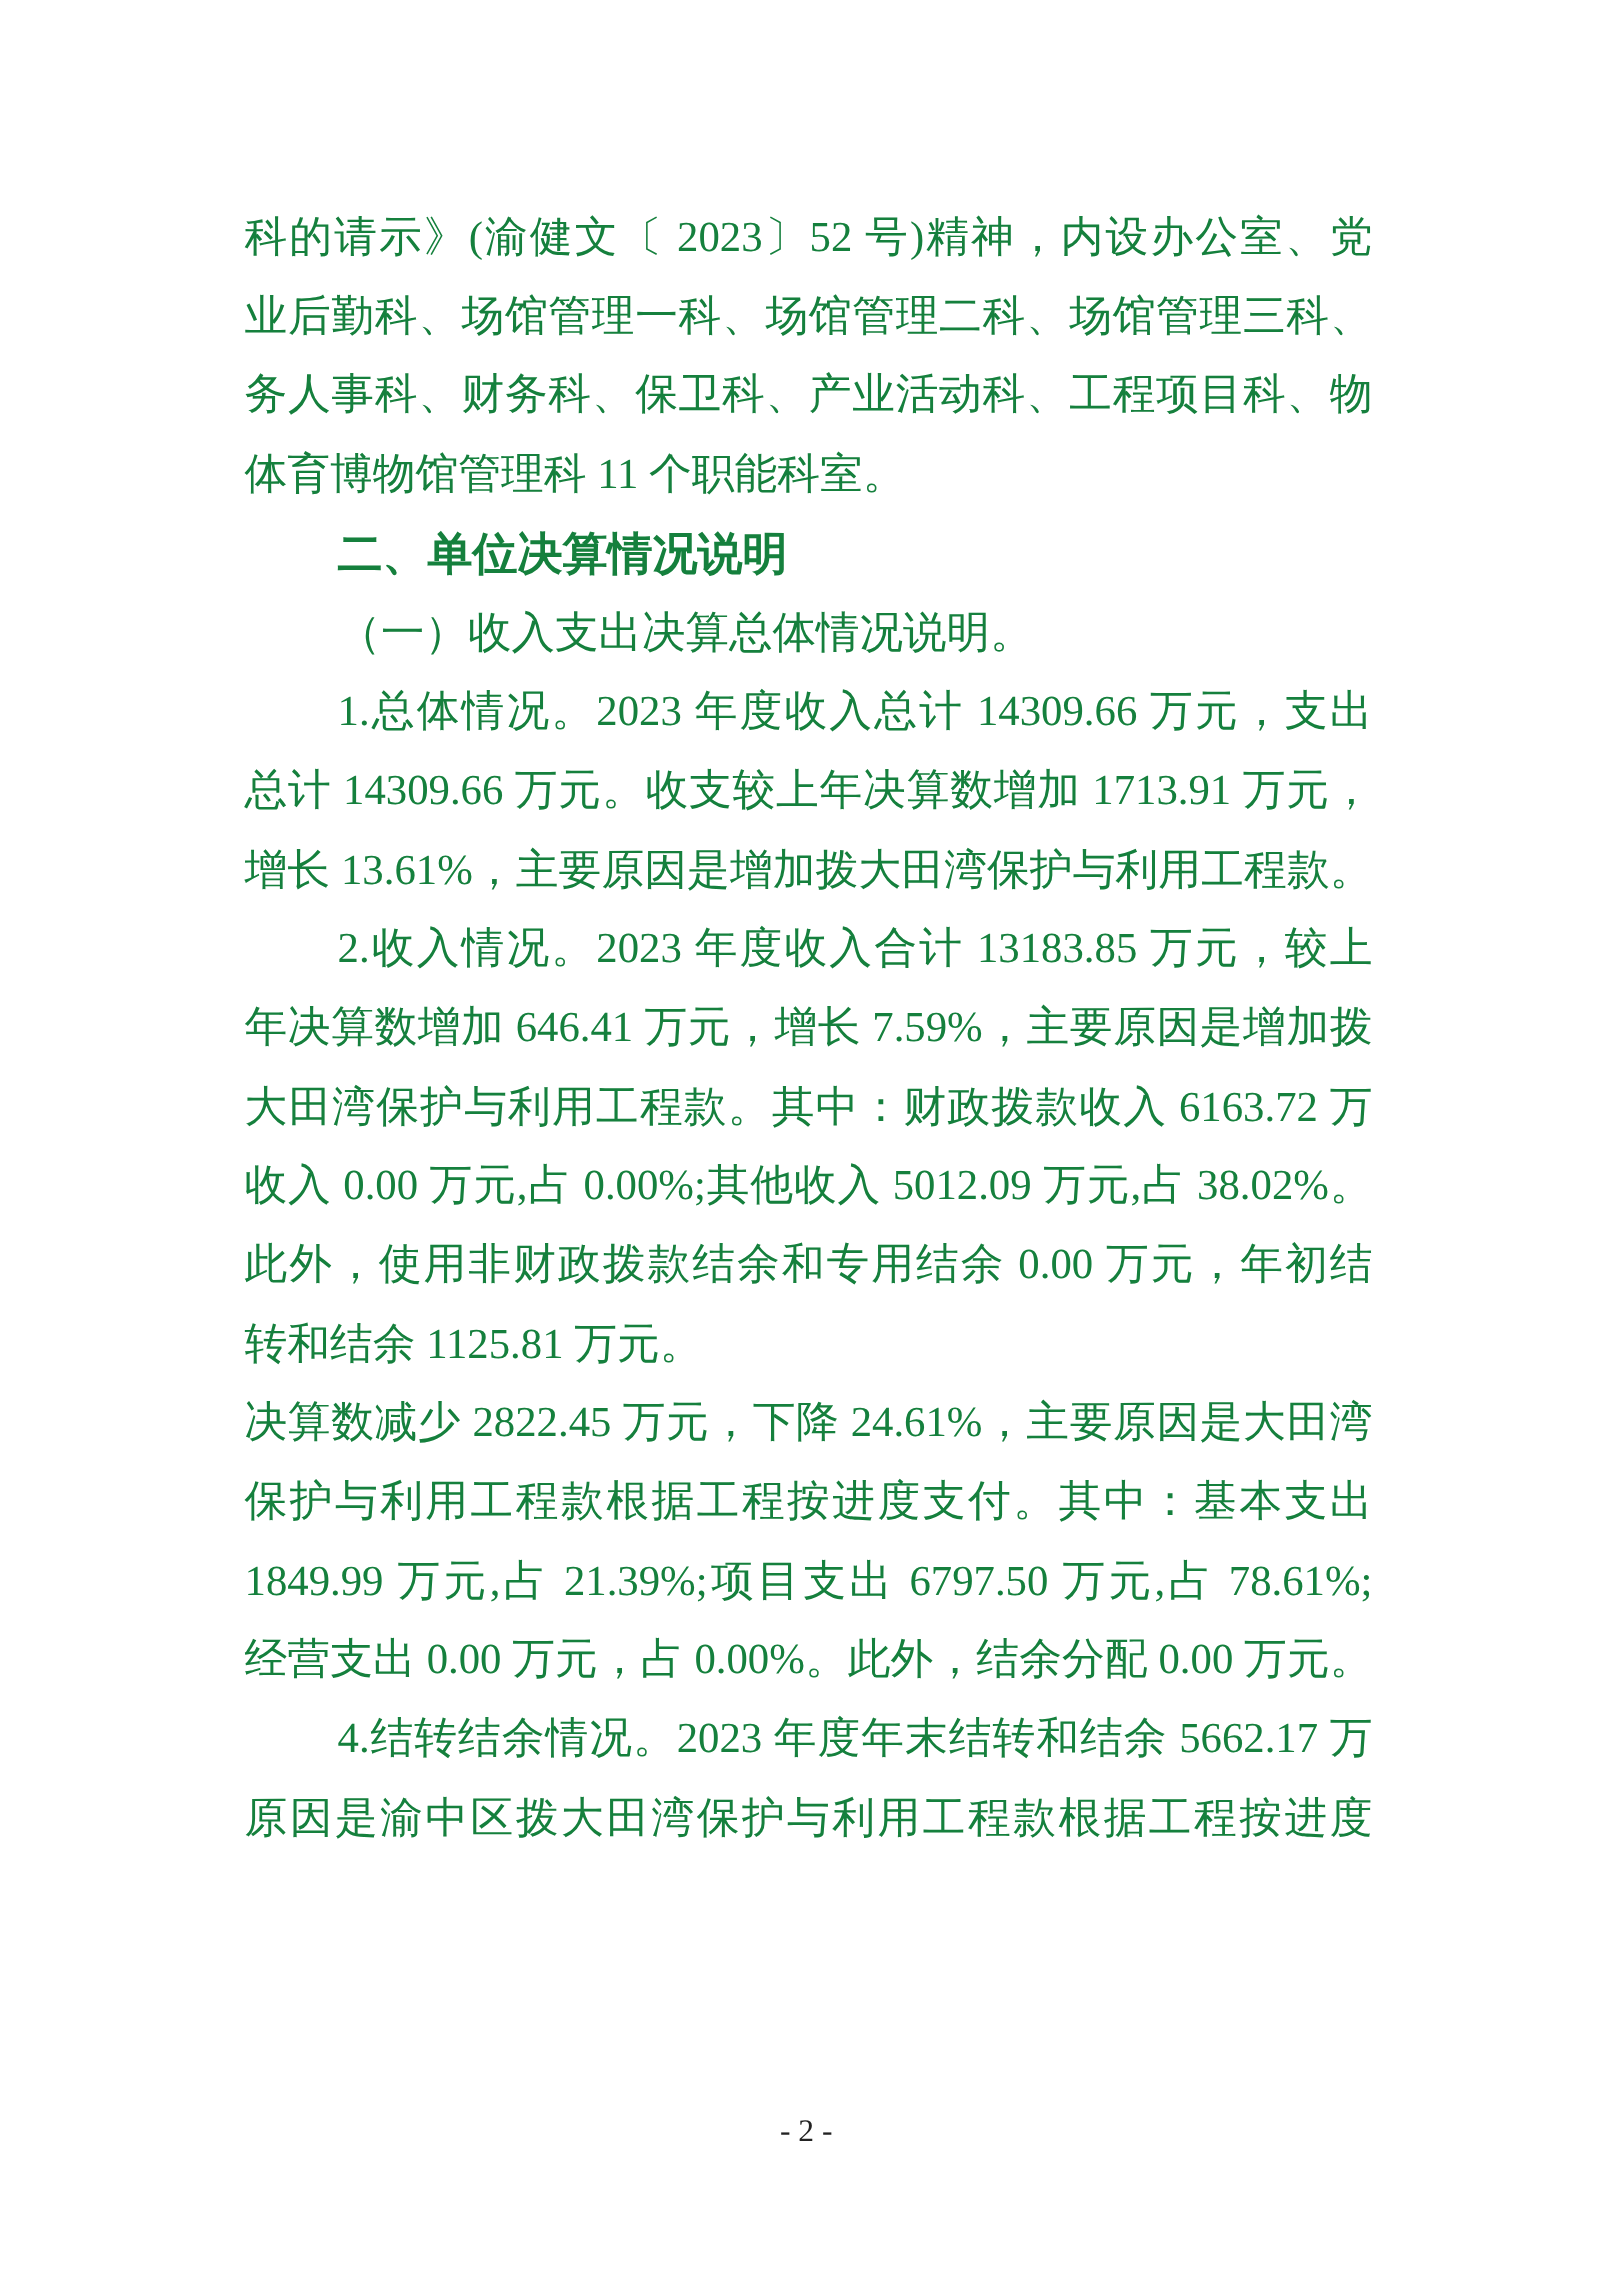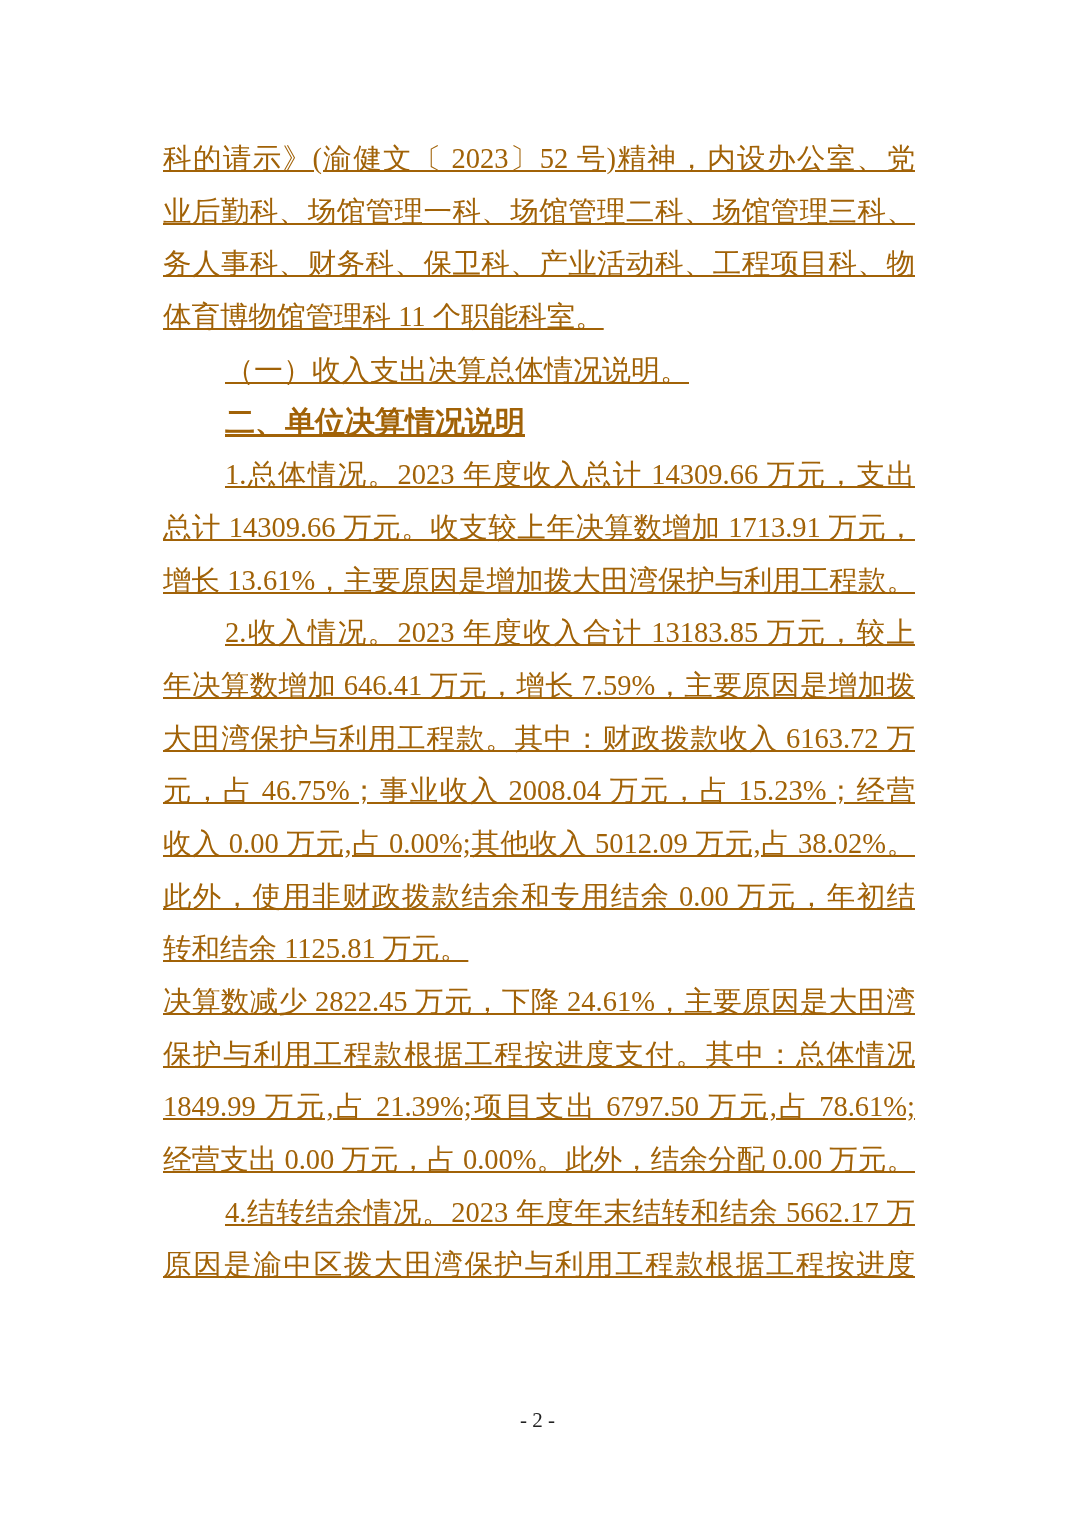--- a/index.html
+++ b/index.html
@@ -21,23 +21,22 @@
     position: absolute;
     left: 163px;
     top: 133px;
     width: 752px;
   }
   .line {
     height: 52.7px;
     line-height: 52.7px;
     font-size: 28.5px;
     font-family: "Liberation Serif", "DejaVu Serif", serif;
-    color: #a16207;
+    color: #15803d;
     text-align: left;
-    text-decoration: underline;
   }
   .line.fill {
     text-align: justify;
     text-align-last: justify;
   }
   .line.indent {
     text-indent: 62px;
   }
   .line.heading {
     font-family: "Liberation Sans", "DejaVu Sans", sans-serif;
@@ -64,34 +63,33 @@
 </style>
 </head>
 <body>
 
 <div class="page">
   <main class="content">
       <div class="line body fill">科的请示》(渝健文〔 2023〕52 号)精神，内设办公室、党</div>
       <div class="line body fill">业后勤科、场馆管理一科、场馆管理二科、场馆管理三科、</div>
       <div class="line body fill">务人事科、财务科、保卫科、产业活动科、工程项目科、物</div>
       <div class="line body">体育博物馆管理科 11 个职能科室。</div>
+      <div class="line heading indent">二、单位决算情况说明</div>
       <div class="line subheading indent">（一）收入支出决算总体情况说明。</div>
-      <div class="line heading indent">二、单位决算情况说明</div>
       <div class="line body indent fill">1.总体情况。2023 年度收入总计 14309.66 万元，支出</div>
       <div class="line body fill">总计 14309.66 万元。收支较上年决算数增加 1713.91 万元，</div>
       <div class="line body fill">增长 13.61%，主要原因是增加拨大田湾保护与利用工程款。</div>
       <div class="line body indent fill">2.收入情况。2023 年度收入合计 13183.85 万元，较上</div>
       <div class="line body fill">年决算数增加 646.41 万元，增长 7.59%，主要原因是增加拨</div>
       <div class="line body fill">大田湾保护与利用工程款。其中：财政拨款收入 6163.72 万</div>
-      <div class="line body fill">元，占 46.75%；事业收入 2008.04 万元，占 15.23%；经营</div>
       <div class="line body fill">收入 0.00 万元,占 0.00%;其他收入 5012.09 万元,占 38.02%。</div>
       <div class="line body fill">此外，使用非财政拨款结余和专用结余 0.00 万元，年初结</div>
       <div class="line body">转和结余 1125.81 万元。</div>
       <div class="line body fill">决算数减少 2822.45 万元，下降 24.61%，主要原因是大田湾</div>
-      <div class="line body fill">保护与利用工程款根据工程按进度支付。其中：总体情况</div>
+      <div class="line body fill">保护与利用工程款根据工程按进度支付。其中：基本支出</div>
       <div class="line body fill">1849.99 万元,占 21.39%;项目支出 6797.50 万元,占 78.61%;</div>
       <div class="line body fill">经营支出 0.00 万元，占 0.00%。此外，结余分配 0.00 万元。</div>
       <div class="line body indent fill">4.结转结余情况。2023 年度年末结转和结余 5662.17 万</div>
       <div class="line body fill">原因是渝中区拨大田湾保护与利用工程款根据工程按进度</div>
     </main>
   <footer class="footer">
     <span>- 2 -</span>
   </footer>
 </div>
 

